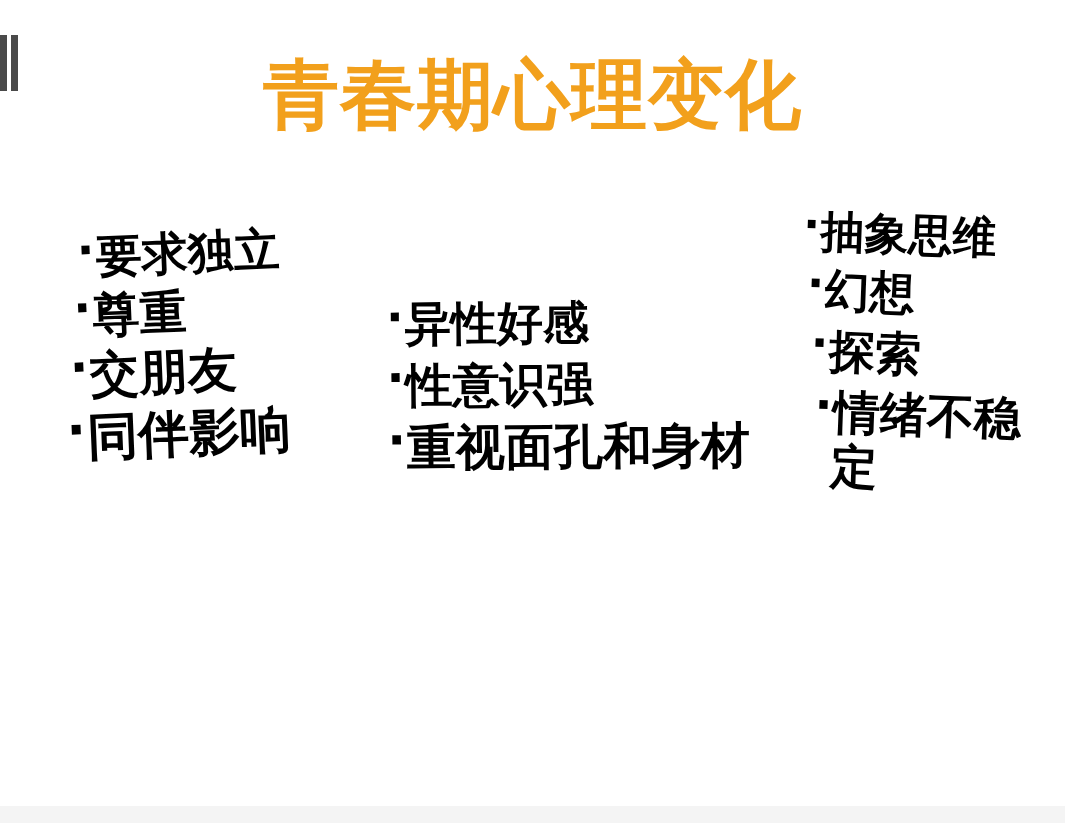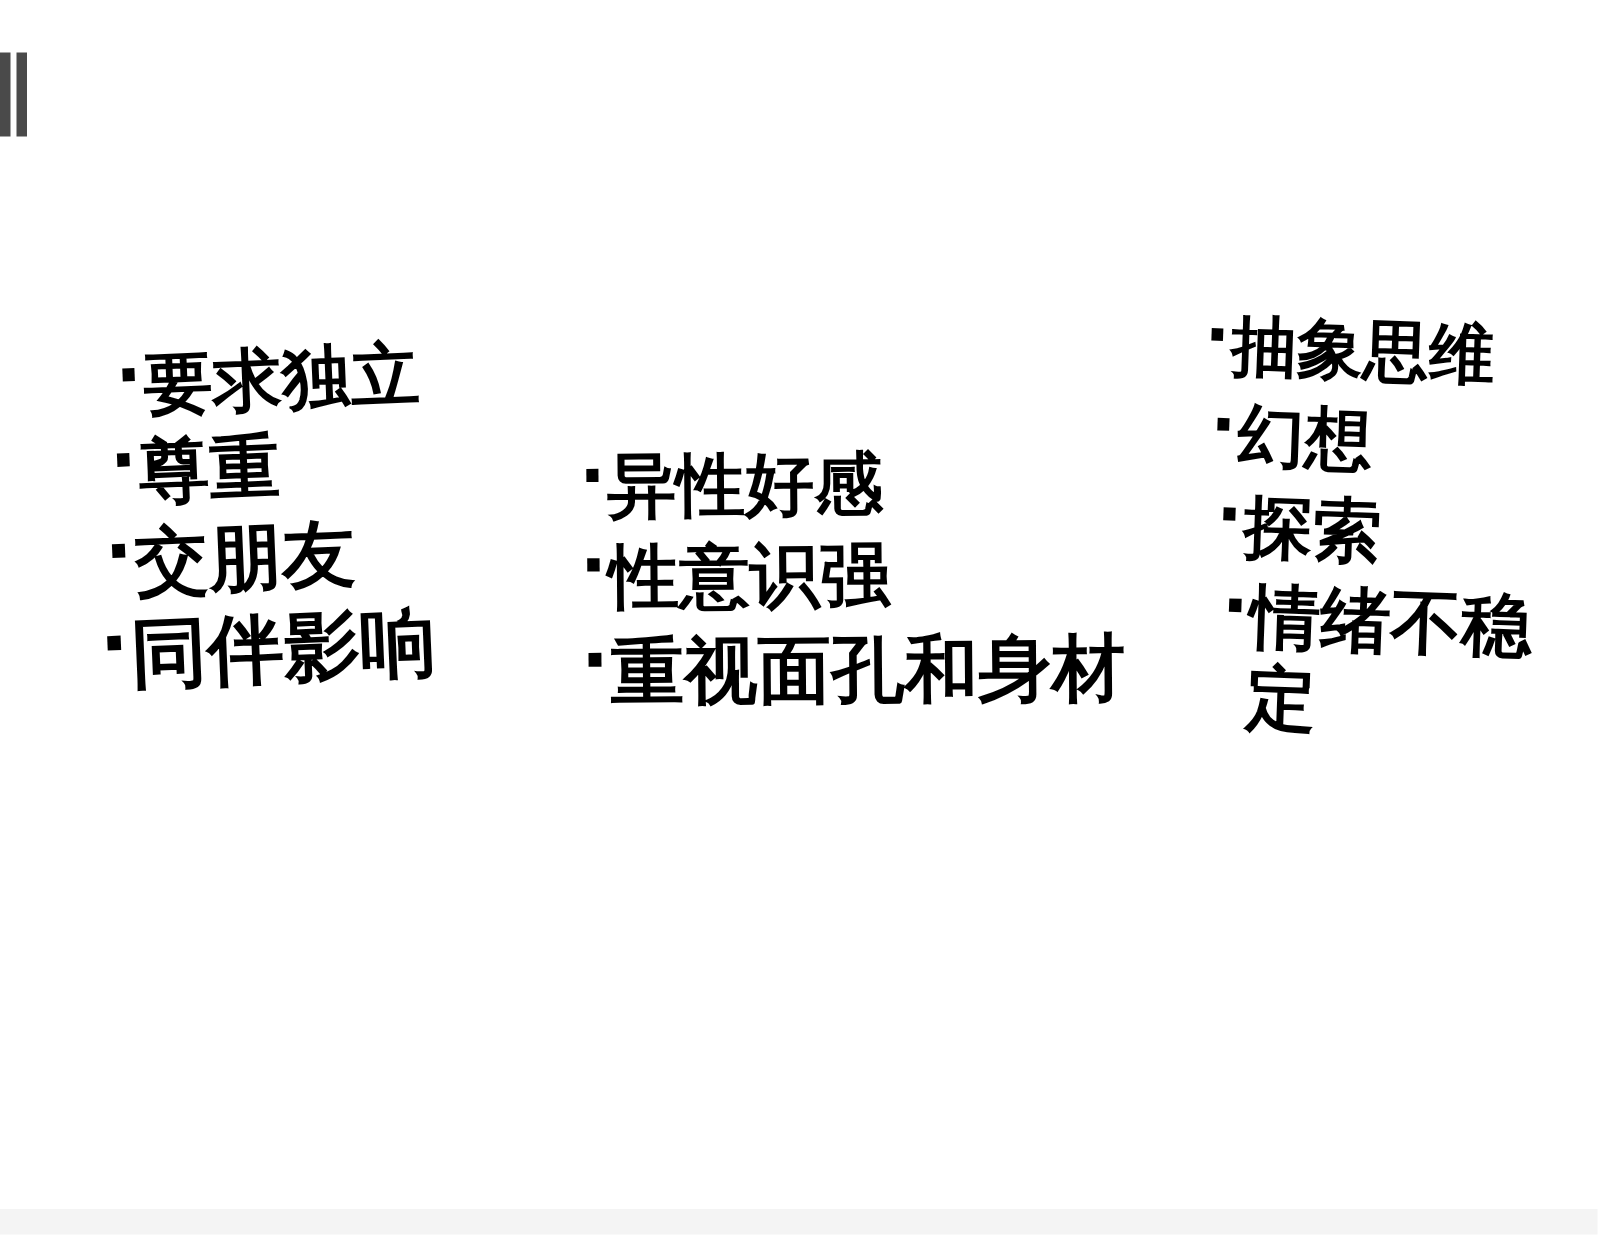--- a/index.html
+++ b/index.html
@@ -138,20 +138,21 @@
 </head>
 <body>
 
 <div class="slide">
 
   <div class="corner-bars">
     <div class="bar b1"></div>
     <div class="bar b2"></div>
   </div>
 
+  <div class="slide-title">青春期心理变化</div>
 
   <div class="bullet-col" id="col-independence">
     <div class="bullet-line l0">
       <span class="dot">·</span><span class="txt">要求独立</span>
     </div>
     <div class="bullet-line l1">
       <span class="dot">·</span><span class="txt">尊重</span>
     </div>
     <div class="bullet-line l2">
       <span class="dot">·</span><span class="txt">交朋友</span>

